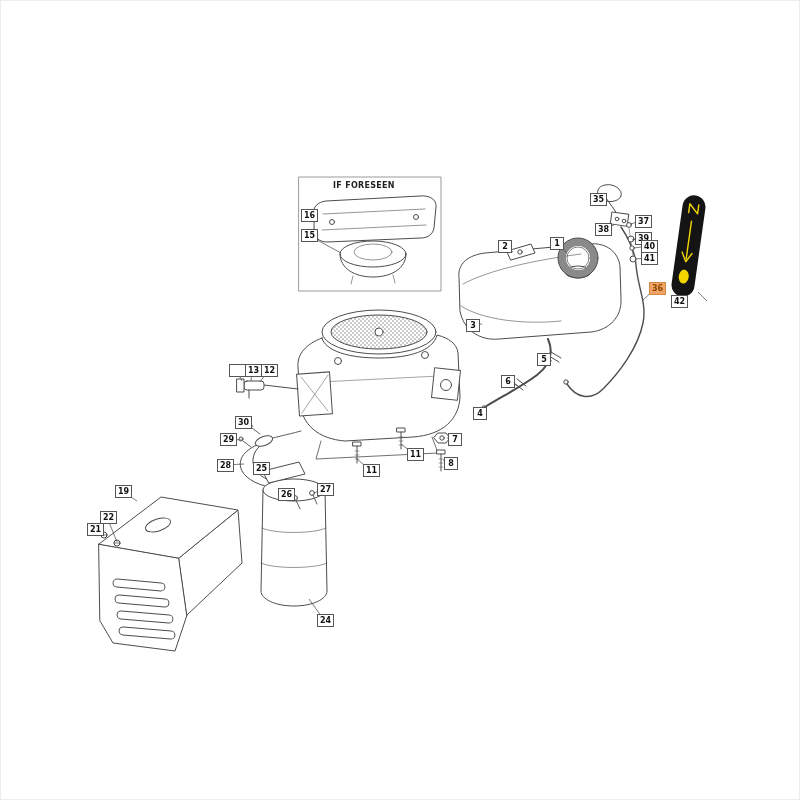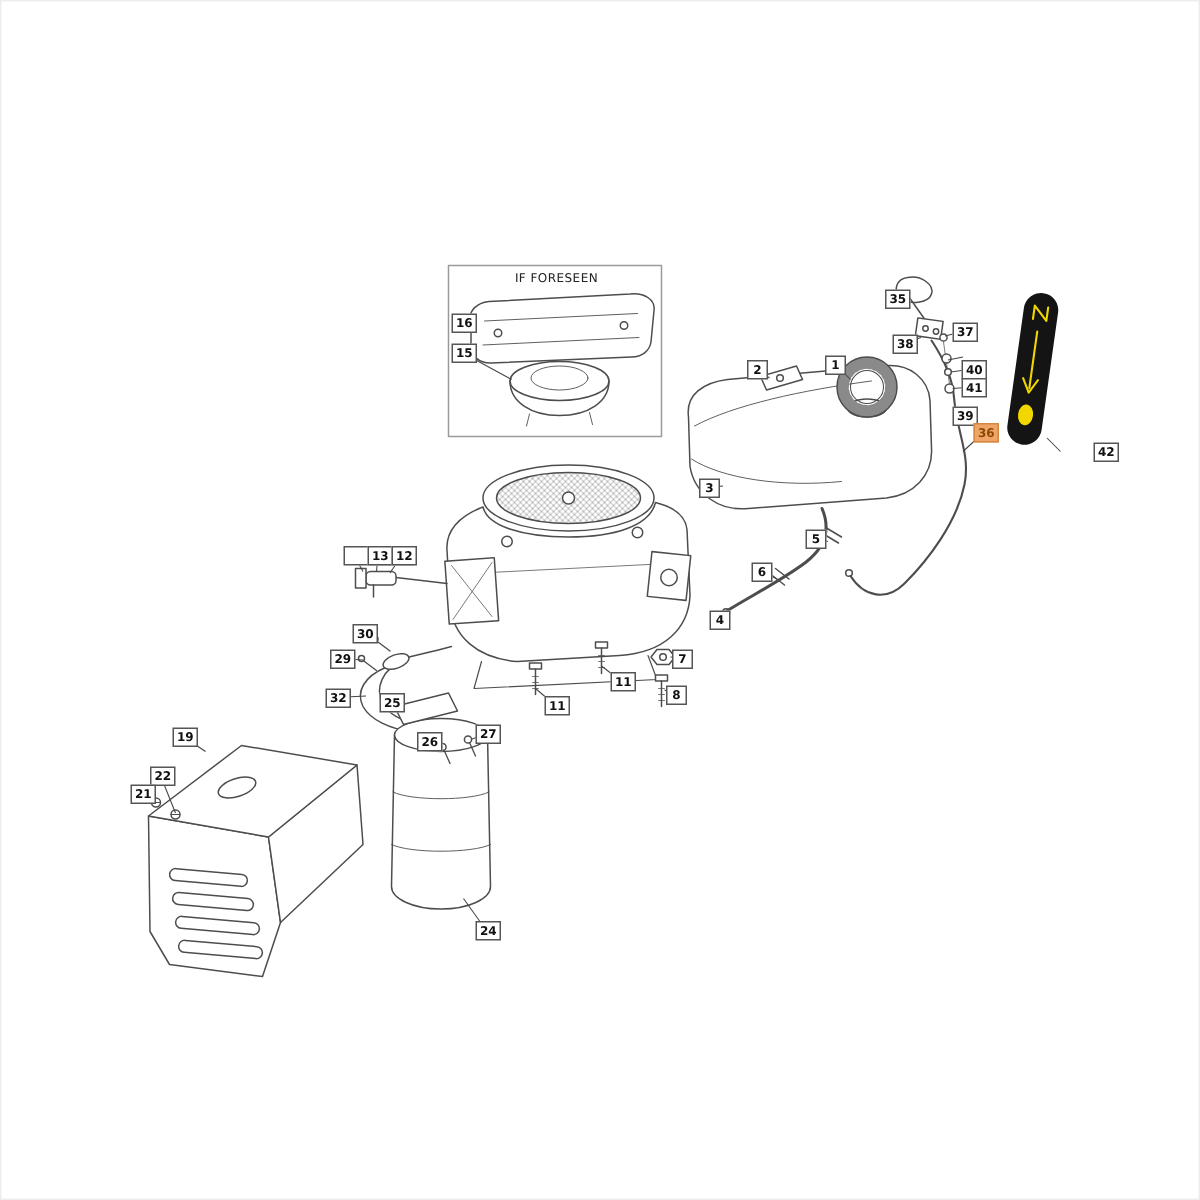--- a/index.html
+++ b/index.html
@@ -18,21 +18,21 @@
     border:1px solid #555; background:#fff;
     font-size:8px; font-weight:bold; line-height:9px; text-align:center; color:#111;
   }
   .part-label.highlight {
     background:var(--highlight-bg,#f0a468);
     border-color:var(--highlight-border,#d4873e);
     color:var(--highlight-text,#8a4a00);
   }
   .inset-title {
     position:absolute; left:332px; top:180px; width:76px; z-index:3;
-    text-align:center; font-size:8px; font-weight:normal; color:#222; letter-spacing:0.3px;
+    text-align:left; font-size:8px; font-weight:bold; color:#222; letter-spacing:0.3px;
   }
 </style>
 </head>
 <body>
 
 <div id="stage">
 
   <svg class="art" width="800" height="800" viewBox="0 0 800 800">
     <defs>
       <pattern id="mesh" width="4" height="4" patternUnits="userSpaceOnUse">
@@ -244,35 +244,35 @@
   <div class="inset-title">IF FORESEEN</div>
 
   <div id="label-layer">
       <div class="part-label" style="left: 300px; top: 208px;">16</div>
       <div class="part-label" style="left: 300px; top: 228px;">15</div>
       <div class="part-label" style="left: 497px; top: 239px;">2</div>
       <div class="part-label" style="left: 549px; top: 236px;">1</div>
       <div class="part-label" style="left: 589px; top: 192px;">35</div>
       <div class="part-label" style="left: 594px; top: 222px;">38</div>
       <div class="part-label" style="left: 634px; top: 214px;">37</div>
-      <div class="part-label" style="left: 634px; top: 231px; margin-top: 39px;">39</div>
+      <div class="part-label" style="left: 634px; top: 231px;">39</div>
       <div class="part-label" style="left: 640px; top: 239px;">40</div>
       <div class="part-label" style="left: 640px; top: 251px;">41</div>
       <div class="part-label highlight" style="left: 648px; top: 281px;">36</div>
-      <div class="part-label" style="left: 728px; top: 294px;">42</div>
+      <div class="part-label" style="left: 670px; top: 294px;">42</div>
       <div class="part-label" style="left: 465px; top: 318px;">3</div>
       <div class="part-label" style="left: 536px; top: 352px;">5</div>
       <div class="part-label" style="left: 500px; top: 374px;">6</div>
       <div class="part-label" style="left: 472px; top: 406px;">4</div>
       <div class="part-label" style="left: 228px; top: 363px; padding-left: 32px;">14</div>
       <div class="part-label" style="left: 244px; top: 363px;">13</div>
       <div class="part-label" style="left: 260px; top: 363px;">12</div>
       <div class="part-label" style="left: 234px; top: 415px;">30</div>
       <div class="part-label" style="left: 219px; top: 432px;">29</div>
-      <div class="part-label" style="left: 216px; top: 458px;">32</div>
+      <div class="part-label" style="left: 216px; top: 458px;">28</div>
       <div class="part-label" style="left: 114px; top: 484px;">19</div>
       <div class="part-label" style="left: 99px; top: 510px;">22</div>
       <div class="part-label" style="left: 86px; top: 522px;">21</div>
       <div class="part-label" style="left: 252px; top: 461px;">25</div>
       <div class="part-label" style="left: 277px; top: 487px;">26</div>
       <div class="part-label" style="left: 316px; top: 482px;">27</div>
       <div class="part-label" style="left: 316px; top: 613px;">24</div>
       <div class="part-label" style="left: 362px; top: 463px;">11</div>
       <div class="part-label" style="left: 406px; top: 447px;">11</div>
       <div class="part-label" style="left: 447px; top: 432px;">7</div>

